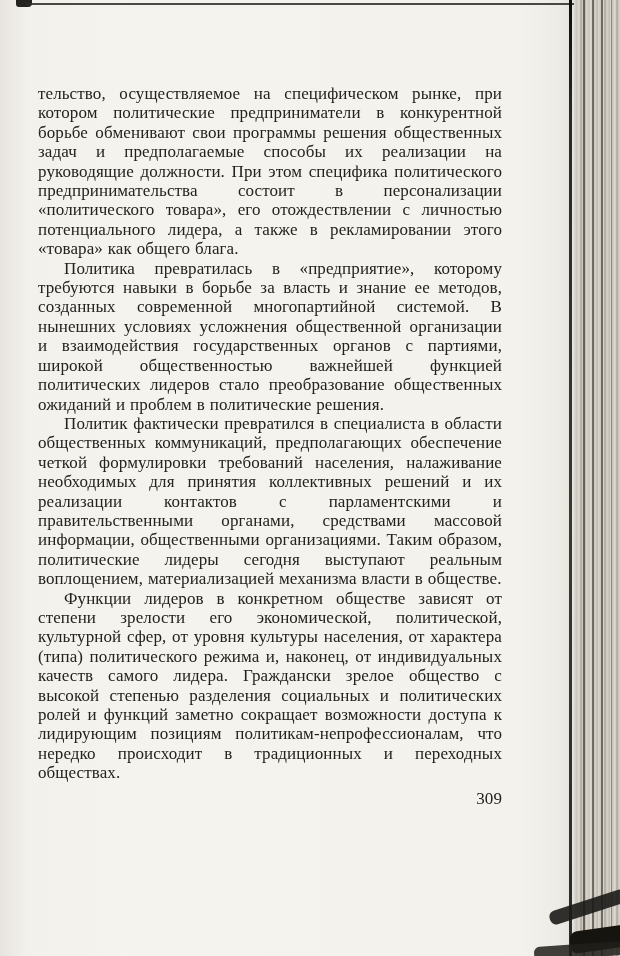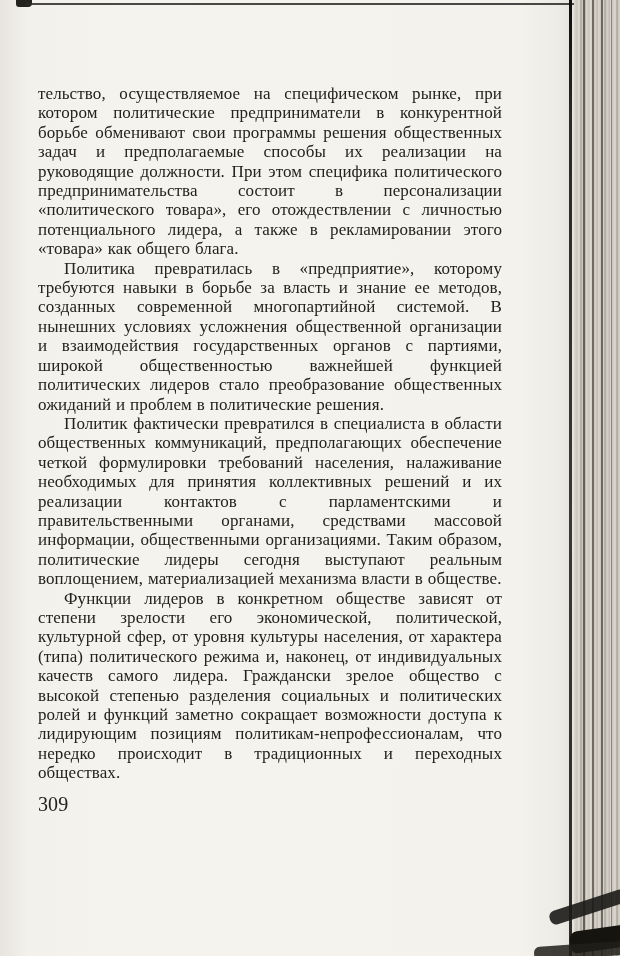--- a/index.html
+++ b/index.html
@@ -106,23 +106,23 @@
       -webkit-hyphens: auto;
     }
     .text-block p {
       margin: 0;
       text-indent: 26px;
     }
     .text-block p.no-indent {
       text-indent: 0;
     }
     .page-number {
-      text-align: left;
-      margin-top: 12px;
-      font-size: 20px;
+      text-align: right;
+      margin-top: 6px;
+      font-size: 17px;
       color: #23221f;
       text-indent: 0 !important;
     }
   </style>
 </head>
 <body>
 
 <div class="scan-page">
 
   <div class="top-blob"></div>

